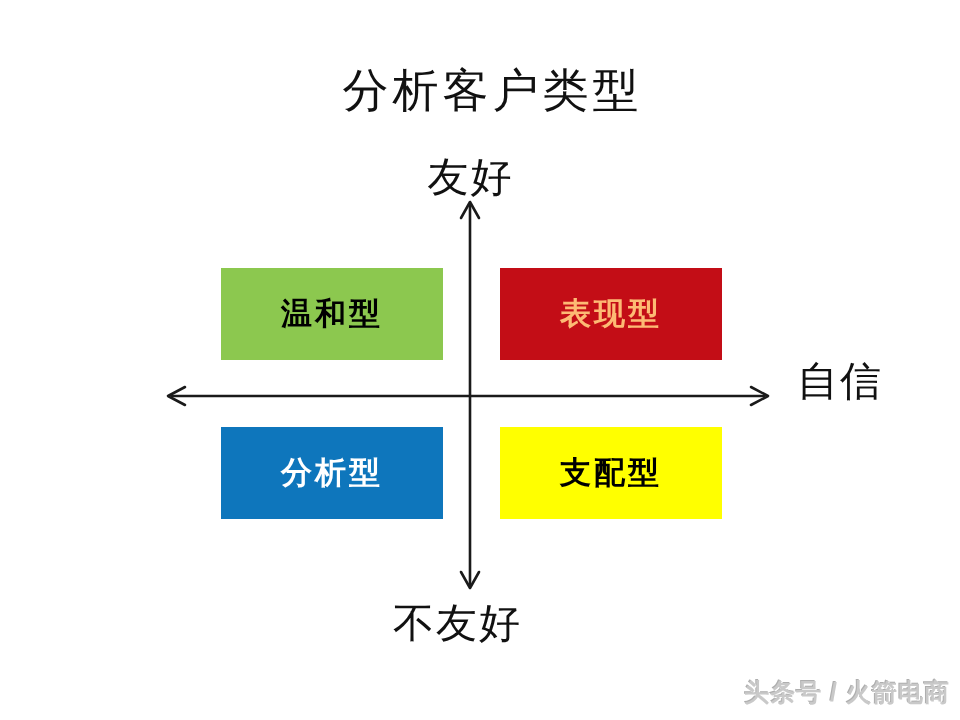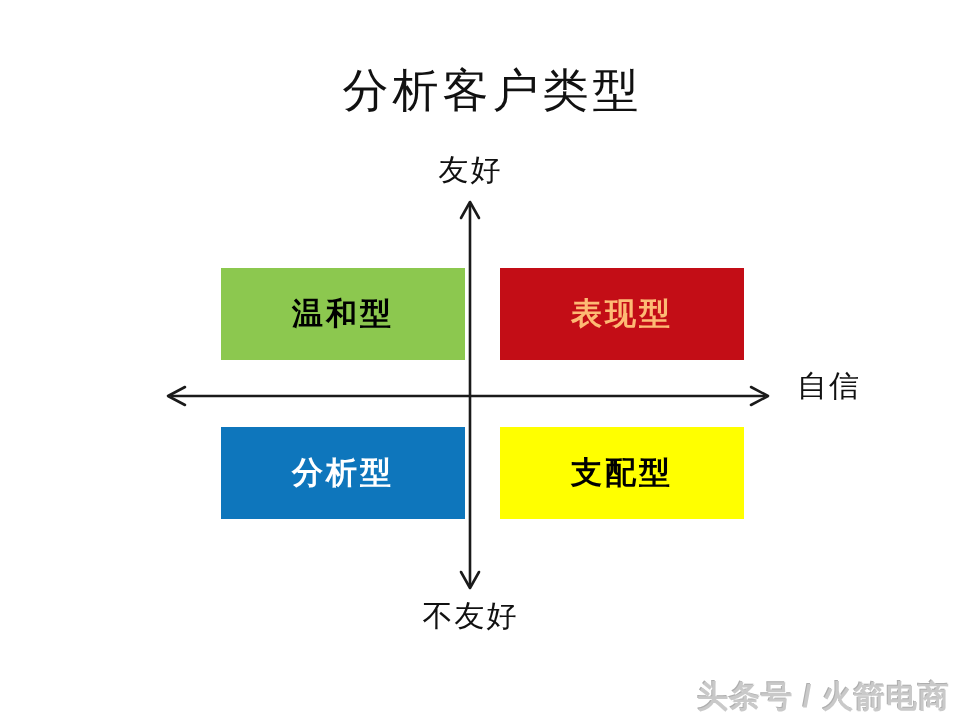--- a/index.html
+++ b/index.html
@@ -29,53 +29,53 @@
   }
   .axes-svg {
     position: absolute;
     left: 0;
     top: 0;
     width: 960px;
     height: 720px;
   }
   .axis-label {
     position: absolute;
-    font-size: 30px;
+    font-size: 41px;
     color: #111111;
     white-space: nowrap;
     letter-spacing: 2px;
     font-family: Liberation Mono, monospace;
   }
   .axis-label.top    { left: 408px; top: 150px; width: 125px; text-align: center; }
-  .axis-label.bottom { left: 393px; top: 596px; width: 155px; text-align: center; }
+  .axis-label.bottom { left: 393px; top: 596px; width: 155px; text-align: left; }
   .axis-label.left   { left: 48px;  top: 379px; }
-  .axis-label.right  { left: 797px; top: 366px; }
+  .axis-label.right  { left: 797px; top: 354px; }
   .quad {
     position: absolute;
-    width: 244px;
+    width: 222px;
     height: 92px;
     display: flex;
     align-items: center;
     justify-content: center;
   }
   .quad .quad-label {
     font-size: 31px;
     font-weight: bold;
     letter-spacing: 3px;
   }
   .quad.tl { left: 221px; top: 268px; }
   .quad.tr { left: 500px; top: 268px; }
   .quad.bl { left: 221px; top: 427px; }
   .quad.br { left: 500px; top: 427px; }
   .watermark {
     position: absolute;
     right: 10px;
     top: 676px;
     font-family: "Liberation Sans", "DejaVu Sans", sans-serif;
-    font-size: 31px;
+    font-size: 25px;
     font-weight: bold;
     color: #c9c9c9;
     text-shadow: 1px 1px 0 #ffffff, -1px -1px 0 #aeaeae;
     letter-spacing: 1px;
     white-space: nowrap;
   }
 </style>
 </head>
 <body>
 

